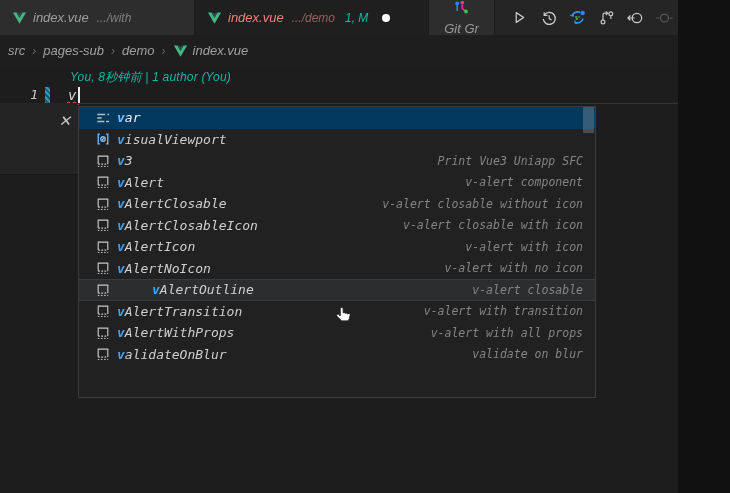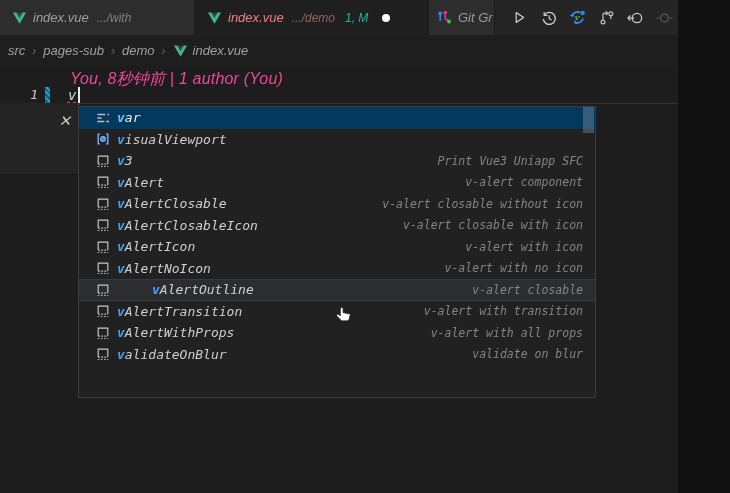--- a/index.html
+++ b/index.html
@@ -13,30 +13,30 @@
   }
   
   .tabbar { position:absolute; left:0; top:0; width:730px; height:35px; background:#252526; display:flex; }
   .tab { height:35px; display:flex; align-items:center; gap:6px; padding:0 12px; font-size:13px; border-right:1px solid #1b1b1c; flex:none; overflow:hidden; }
   .tab.inactive { background:#2d2d2d; color:#9f9f9f; }
   .tab.active { background:#1f1f1f; color:#e8837a; }
   .tab .pathhint { font-size:12px; opacity:.72; margin-left:2px; white-space:nowrap; }
   .tab.active .pathhint { color:#c77a73; }
   .badge-mod { color:#14b8a6; font-size:12px; margin-left:4px; white-space:nowrap; }
   .dirty-dot { width:8px; height:8px; border-radius:50%; background:#ffffff; margin-left:8px; flex:none; }
-  .tab.gitgraph { background:#2d2d2d; color:#9a9a9a; width:66px; padding:0 8px; }
+  .tab.gitgraph { background:#2d2d2d; color:#9a9a9a; width:66px; padding:0 8px;flex-direction:column; }
   .tab.gitgraph span { white-space:nowrap; }
   .editor-actions { display:flex; align-items:center; gap:12px; padding:0 10px 0 14px; margin-left:2px; }
   .act-icon { width:17px; height:17px; display:flex; align-items:center; justify-content:center; cursor:pointer; }
   
   .breadcrumbs { position:absolute; left:0; top:35px; width:730px; height:31px; background:#1e1e1e; display:flex; align-items:center; padding-left:8px; font-size:13px; color:#a0a0a0; gap:7px; }
   .crumb-sep { color:#6a6a6a; font-size:12px; }
   .crumb-file { display:flex; align-items:center; gap:5px; }
   
-  .blame { position:absolute; left:70px; top:69px; font-size:16px; color:#ec4899; letter-spacing:.2px; }
+  .blame { position:absolute; left:70px; top:69px; font-size:12px; color:#14b8a6; letter-spacing:.2px; }
   .gutter-num { position:absolute; left:22px; top:87px; width:16px; text-align:right; font-family:"DejaVu Sans Mono", monospace; font-size:13px; color:#c6c6c6; }
   .gutter-mod { position:absolute; left:45px; top:87px; width:5px; height:17px;
     background:repeating-linear-gradient(45deg,#15a0c9 0 2px,#0b5e78 2px 4px); }
   .code-line { position:absolute; left:68px; top:86px; height:18px; font-family:"DejaVu Sans Mono", monospace; font-size:14px; color:#d4d4d4; line-height:18px; }
   .caret { position:absolute; left:78px; top:87px; width:2px; height:16px; background:#eaeaea; }
   .squiggle { position:absolute; left:67px; top:100px; }
   .cur-line-border { position:absolute; left:78px; top:103px; width:622px; height:1px; background:#333436; }
   
   .overlay-panel { position:absolute; left:0; top:103px; width:78px; height:72px; background:#242425; border-bottom:1px solid #181818; }
   .overlay-close { position:absolute; right:7px; top:10px; font-size:15px; color:#c8c8c8; cursor:pointer; line-height:1; }

